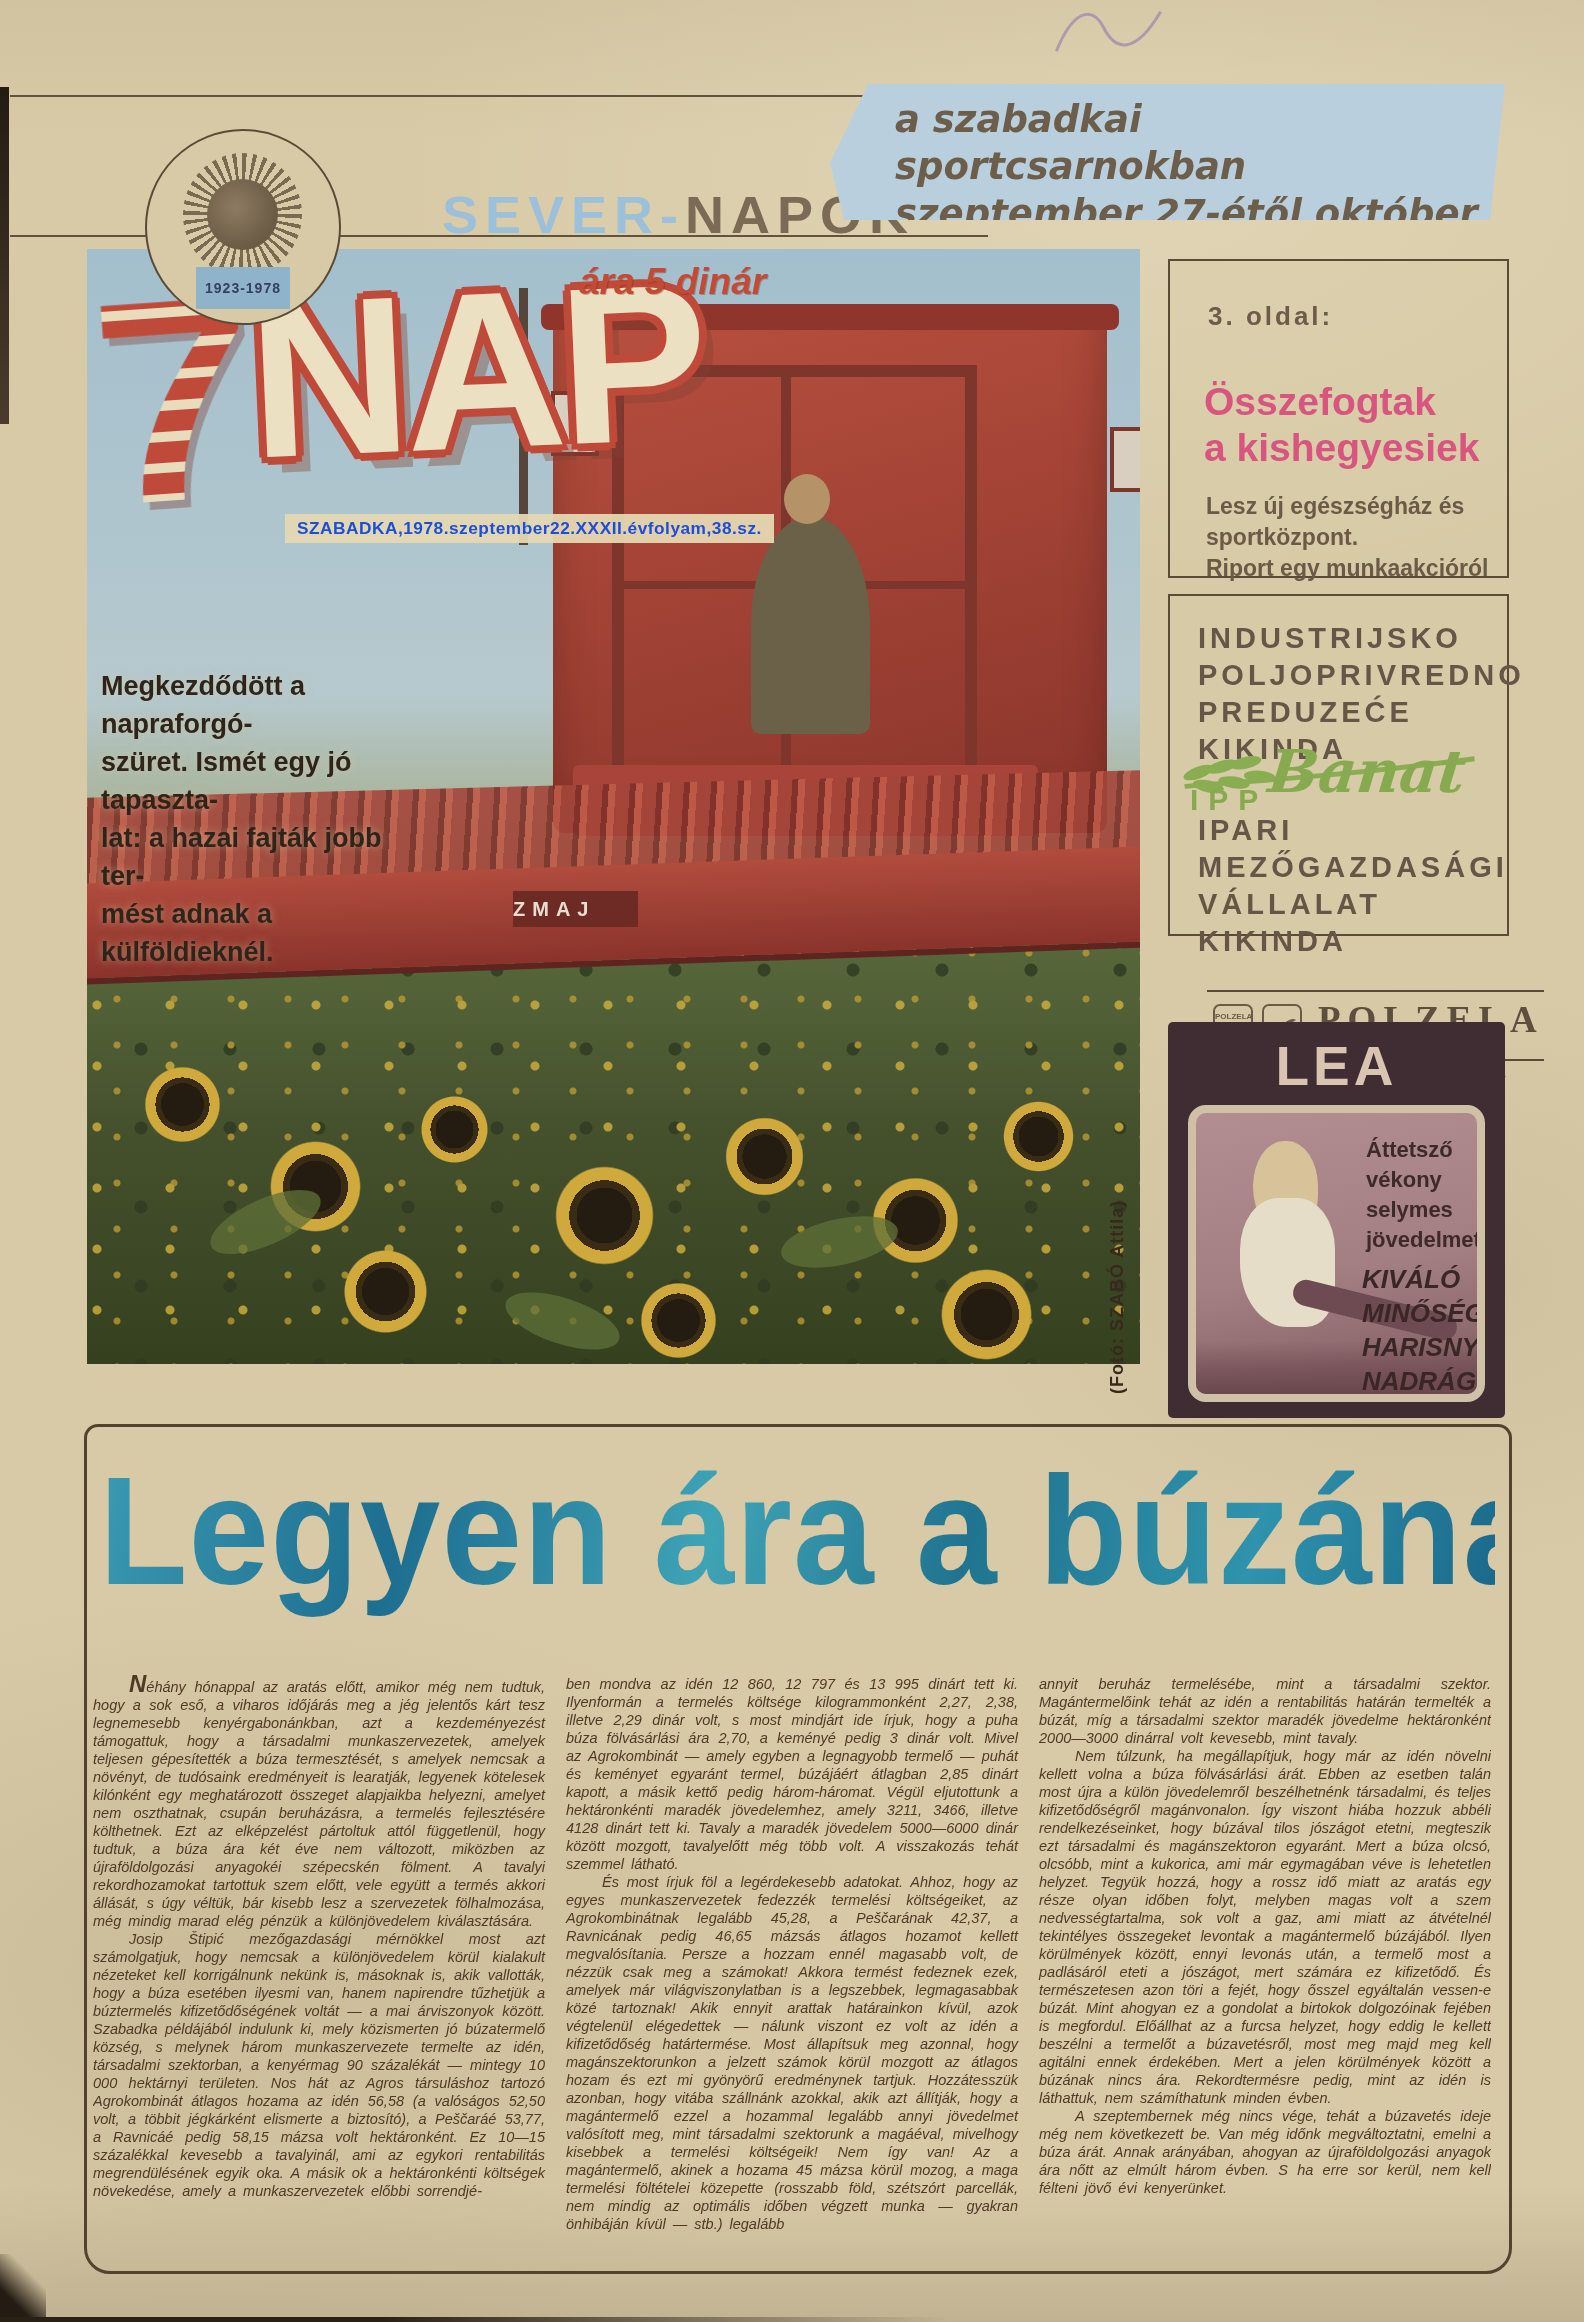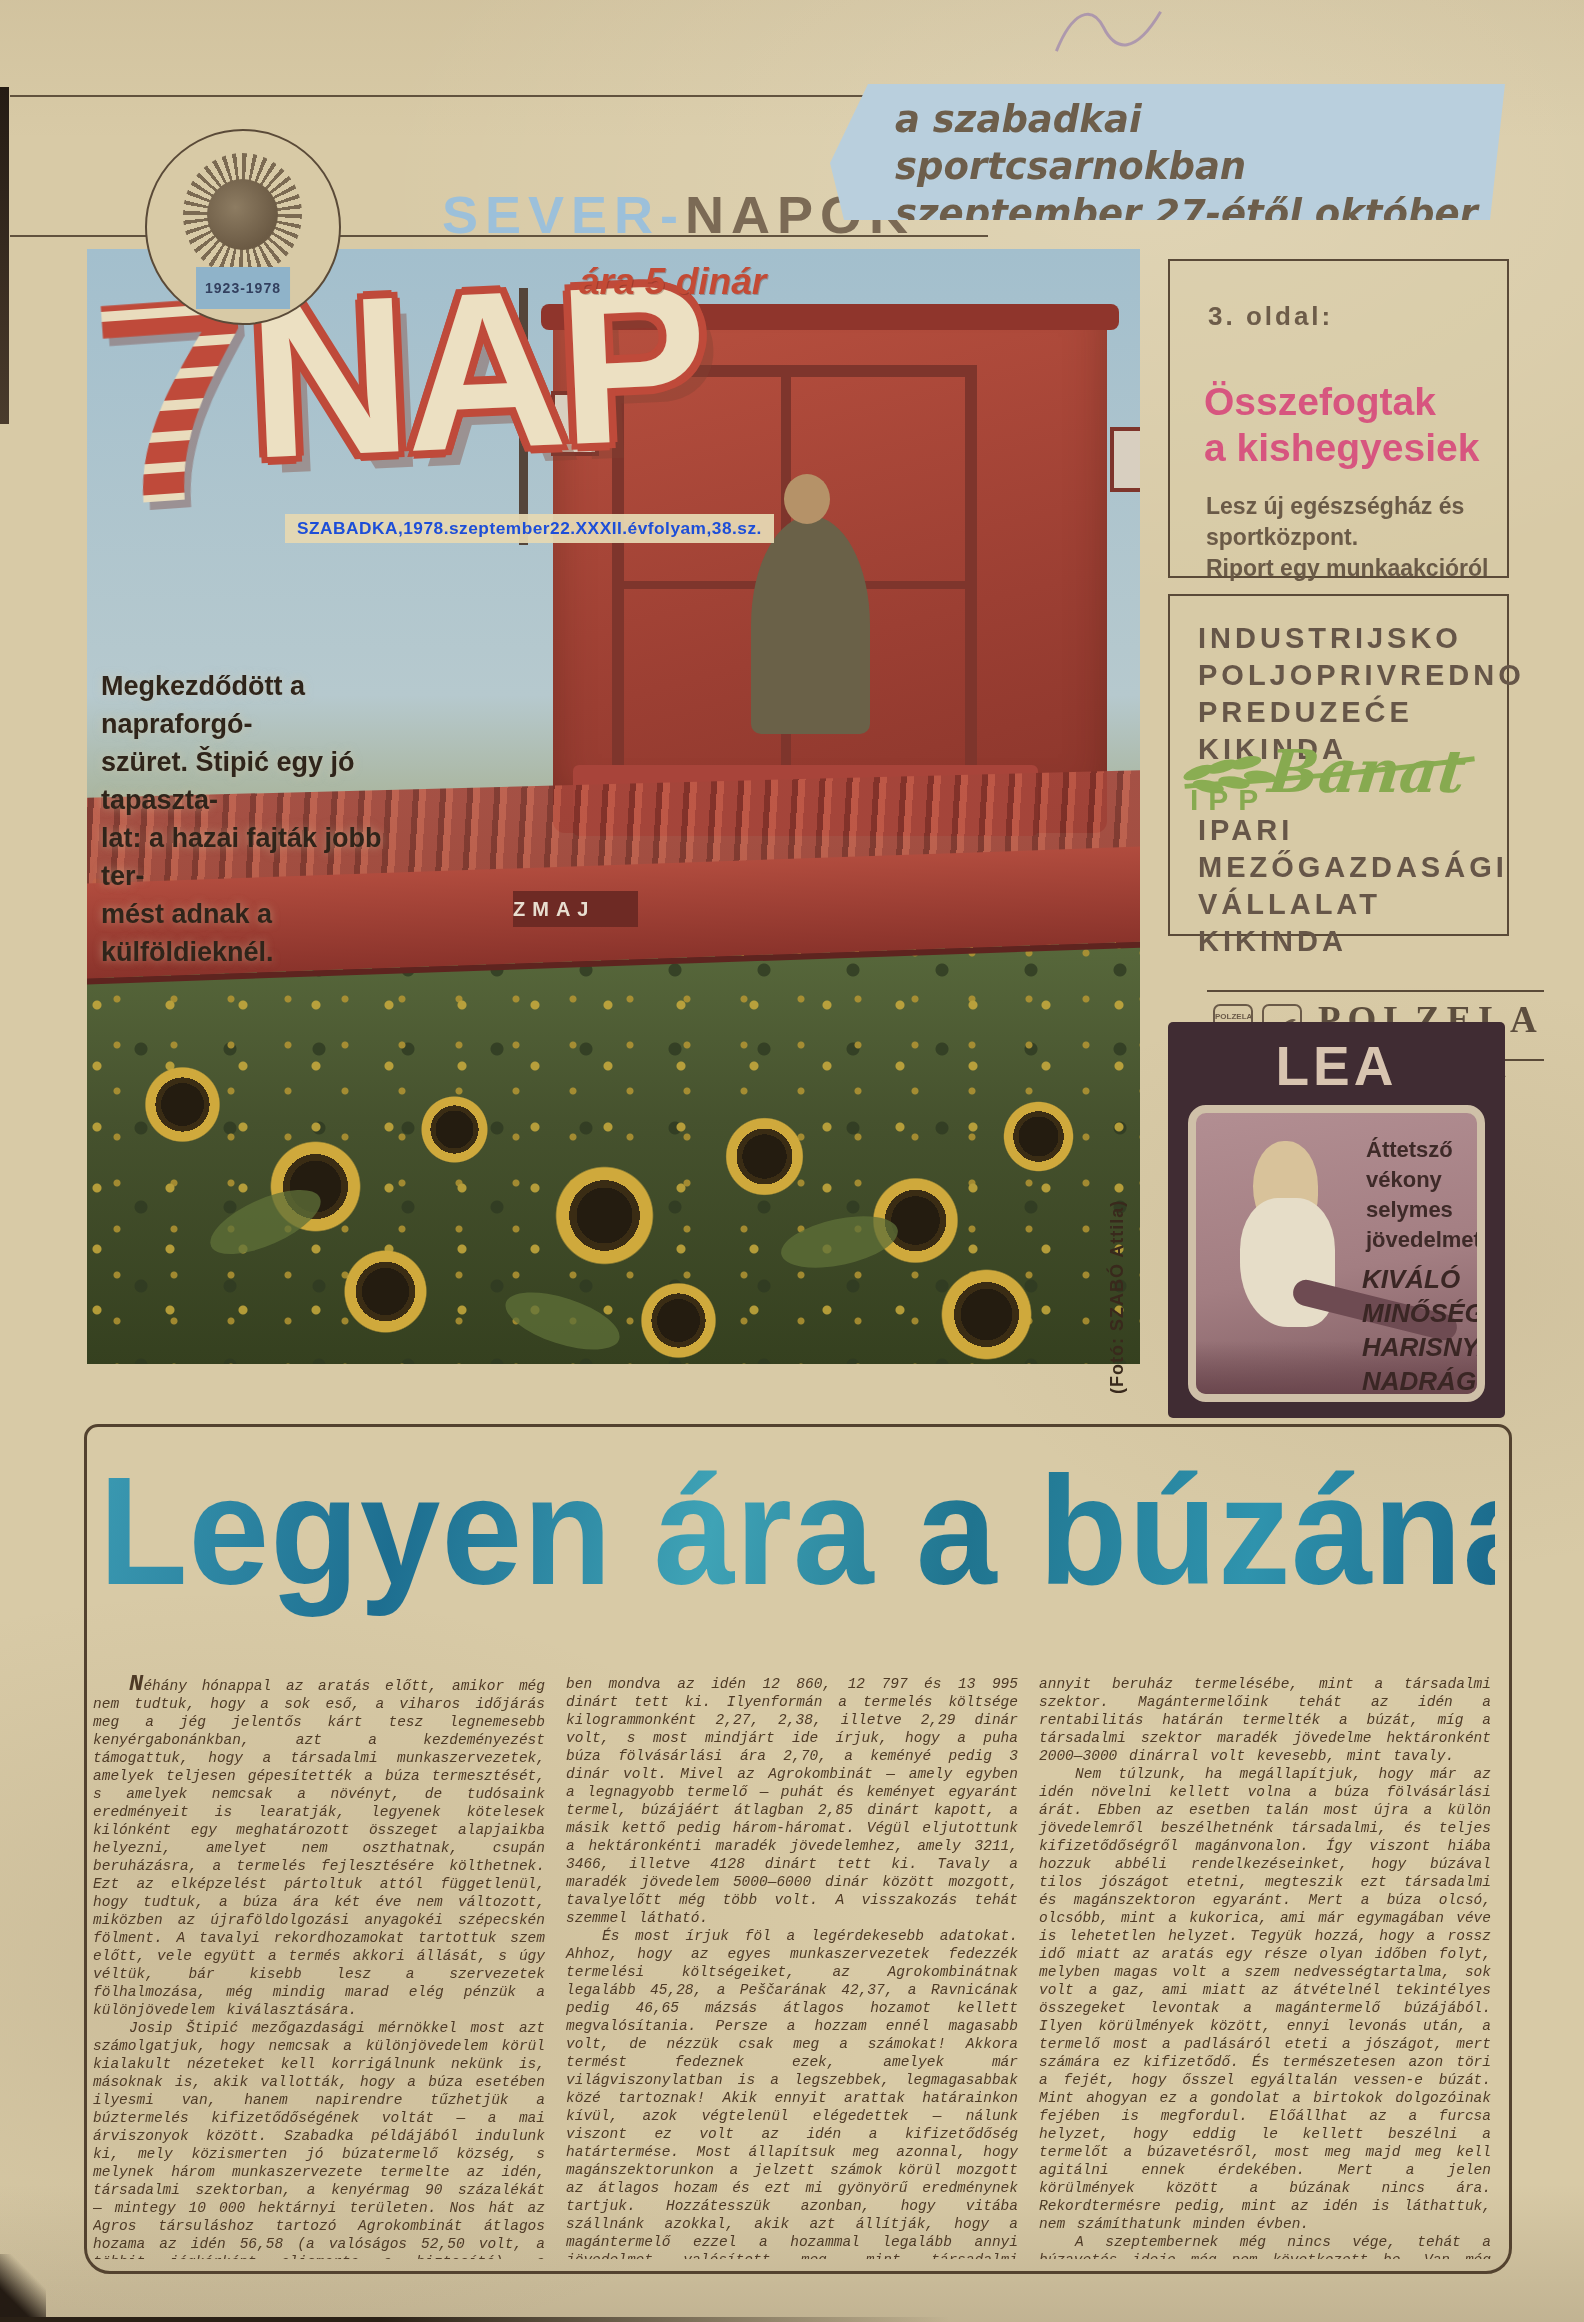--- a/index.html
+++ b/index.html
@@ -117,21 +117,21 @@
   .floor{position:absolute;left:0;bottom:0;width:100%;height:53px;background:linear-gradient(transparent,#6b474e);}
   .lea-tag{position:absolute;left:170px;top:22px;font-weight:bold;font-size:22px;line-height:30px;color:#3e2a28;}
   .lea-qual{position:absolute;left:166px;top:149px;font-style:italic;font-weight:bold;font-size:26px;line-height:34px;color:#3a2624;}
   
   .frame{left:84px;top:1424px;width:1422px;height:844px;border:3px solid #53422f;border-radius:14px 14px 26px 26px;}
   .headline{left:99px;top:1443px;width:1396px;text-align:center;font-weight:900;font-size:145px;
     letter-spacing:1px;transform:scaleY(1.06);transform-origin:center top;white-space:nowrap;
     background:linear-gradient(104deg,#3b9ab2 0%,#1d6e90 22%,#3fa3b6 44%,#20748f 62%,#2f93ad 82%,#1a688a 100%);
     -webkit-background-clip:text;background-clip:text;color:transparent;}
   .cols{left:93px;top:1675px;width:1398px;height:584px;display:flex;gap:21px;overflow:hidden;
-    font-family:Liberation Mono, monospace;font-style:italic;font-size:14.5px;line-height:18px;
+    font-family:Liberation Sans, sans-serif;font-style:italic;font-size:14.5px;line-height:18px;
     color:#4e3a26;text-align:justify;word-spacing:3px;}
   .col{flex:1;}
   .cols p{margin:0;text-indent:36px;}
   .cols p.cont{text-indent:0;}
   .cols p.lead::first-letter{font-weight:bold;font-size:24px;}
 </style>
 </head>
 <body>
 
 <div class="page">
@@ -191,21 +191,21 @@
     <div class="leaf" style="left:693px;top:970px;transform:rotate(-12deg);"></div>
   </div>
 
   <div class="abs seven">7</div>
   <div class="abs nap">NAP</div>
   <div class="abs dateline">SZABADKA,1978.szeptember22.XXXII.évfolyam,38.sz.</div>
   <div class="abs price">ára 5 dinár</div>
 
   <div class="abs caption">
     <span>Megkezdődött a napraforgó-</span><br>
-    <span>szüret. Štipić egy jó tapaszta-</span><br>
+    <span>szüret. Ismét egy jó tapaszta-</span><br>
     <span>lat: a hazai fajták jobb ter-</span><br>
     <span>mést adnak a külföldieknél.</span>
   </div>
   <div class="abs credit">(Fotó: SZABÓ Attila)</div>
 
   <div class="abs sbox box-ref">
     <div class="kicker">3. oldal:</div>
     <div class="ref-head">
       <div>Összefogtak</div>
       <div>a kishegyesiek</div>

